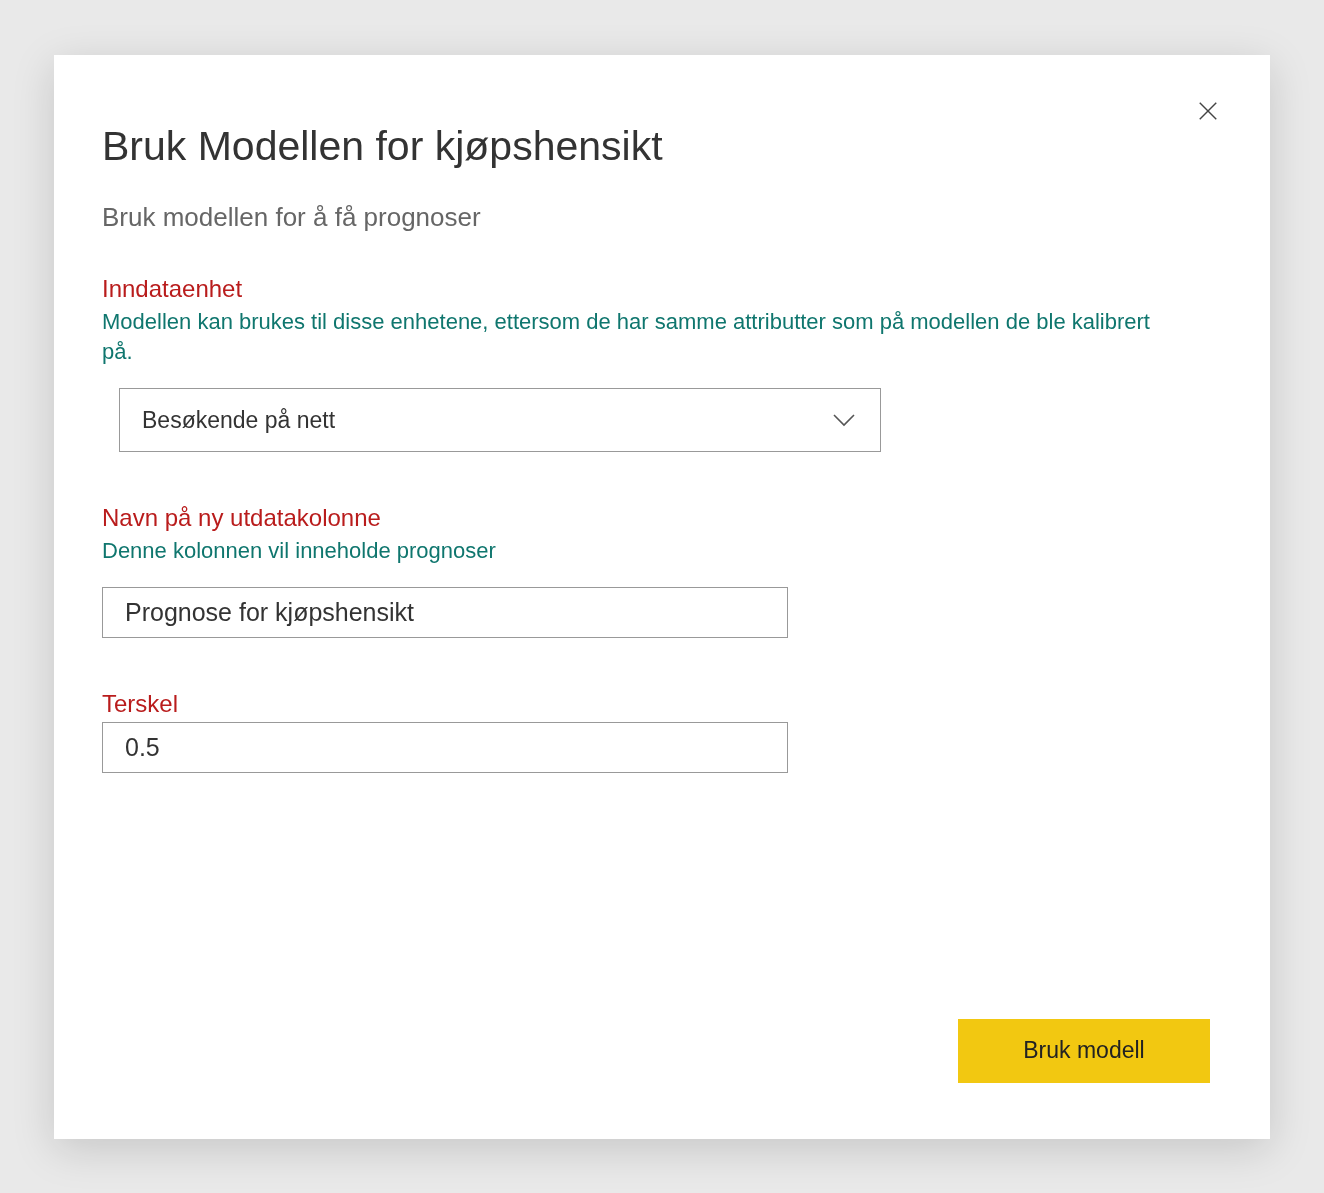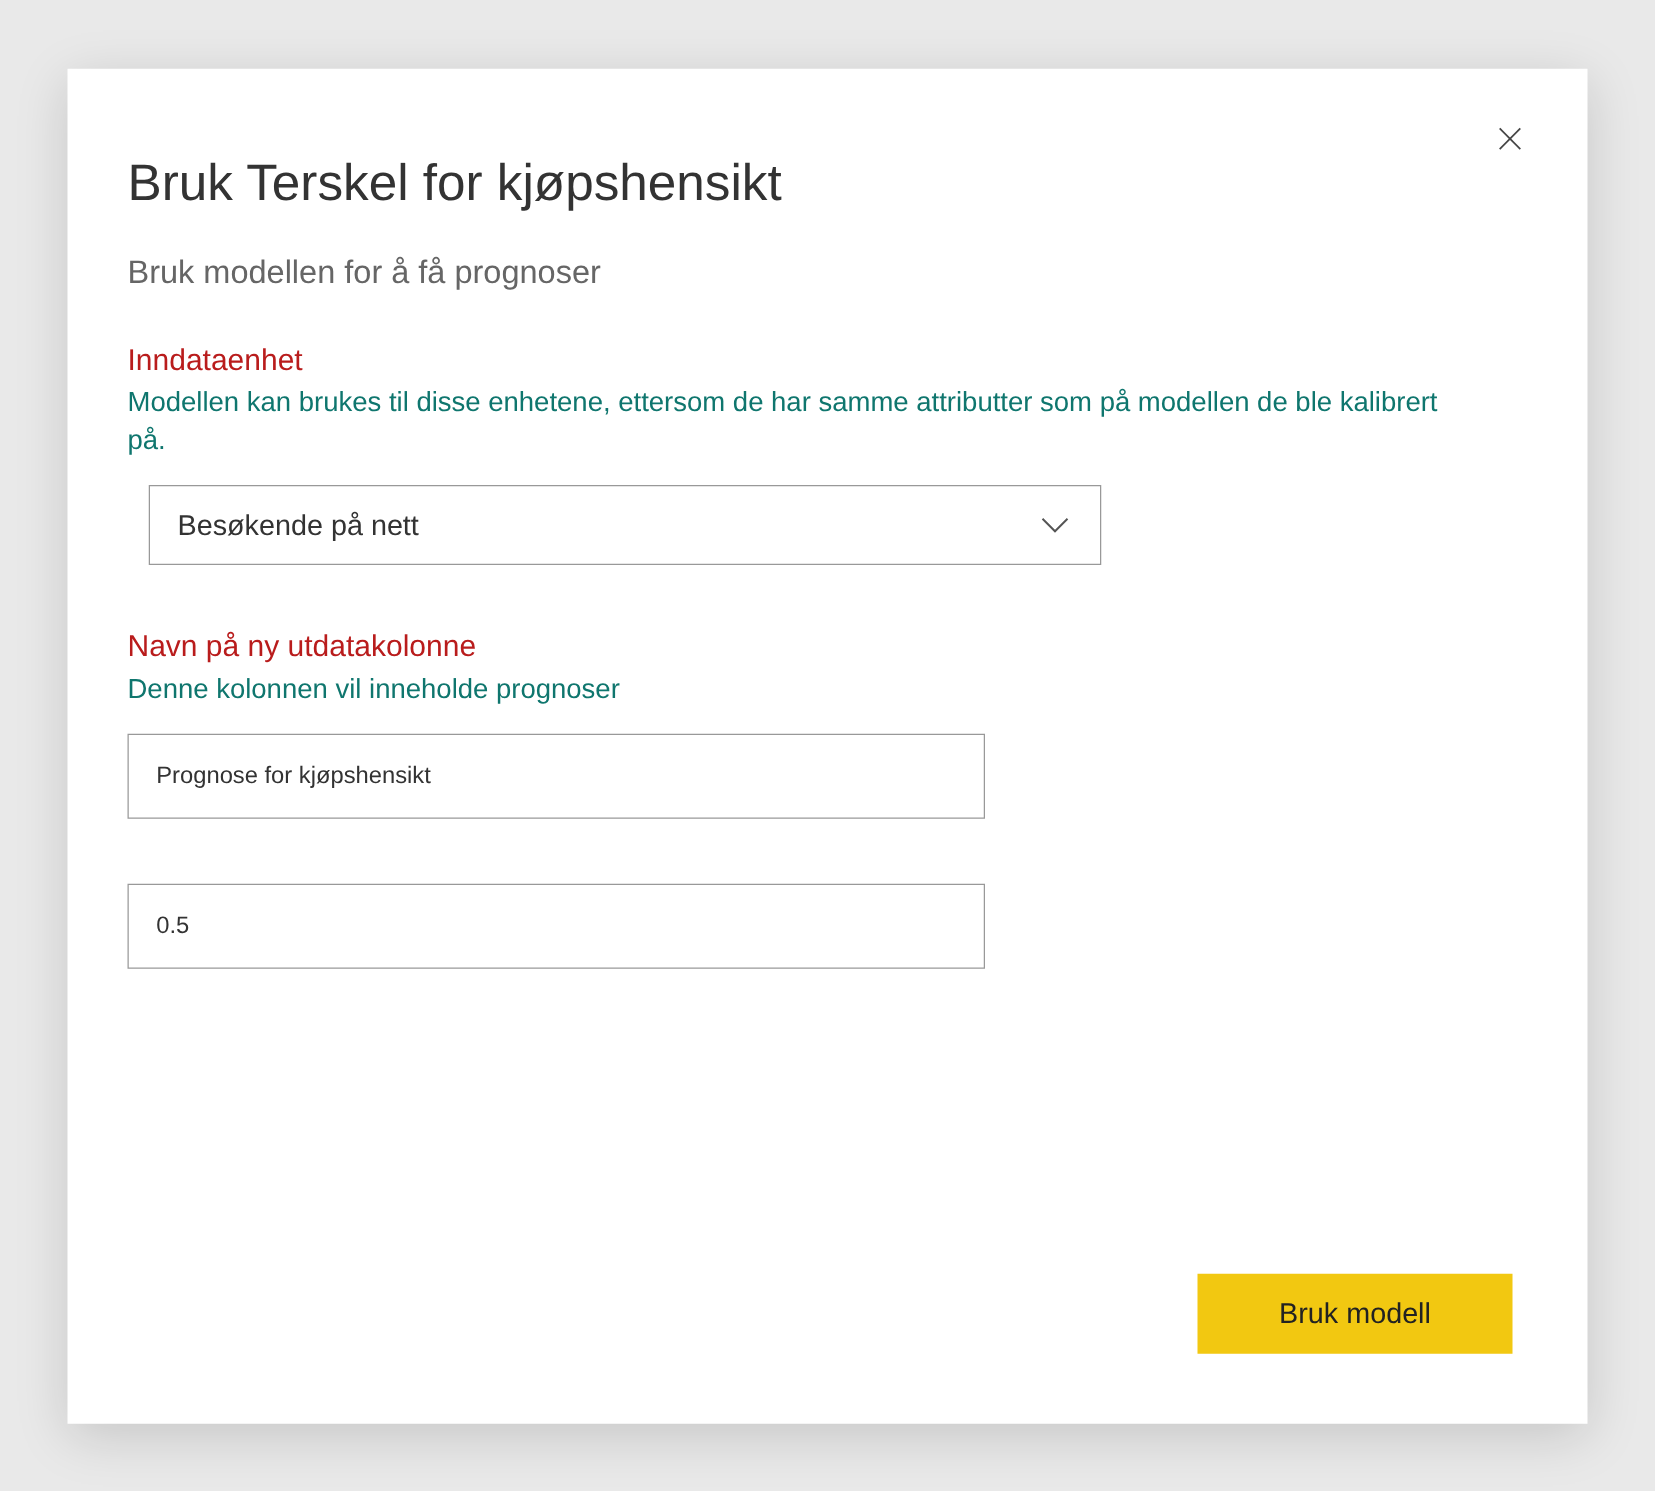--- a/index.html
+++ b/index.html
@@ -98,24 +98,24 @@
     }
     .chevron svg {
       width: 24px;
       height: 14px;
       stroke: #555;
       stroke-width: 1.6;
       fill: none;
     }
     .text-input {
       width: 686px;
-      height: 68px;
+      height: 51px;
       border: 1px solid #999999;
       background: #ffffff;
-      font-size: 19px;
+      font-size: 25px;
       color: #333333;
       padding: 0 22px;
       font-family: inherit;
       outline: none;
     }
     .dialog-footer {
       position: absolute;
       bottom: 56px;
       right: 60px;
       display: flex;
@@ -146,21 +146,21 @@
 
 <div class="dialog">
 
   <button class="close-btn">
     <svg viewBox="0 0 24 24">
       <line x1="3" y1="3" x2="21" y2="21"></line>
       <line x1="21" y1="3" x2="3" y2="21"></line>
     </svg>
   </button>
 
-  <h1 class="dialog-title">Bruk Terskel for kjøpshensikt</h1>
+  <h1 class="dialog-title">Bruk Modellen for kjøpshensikt</h1>
   <div class="dialog-subtitle">Bruk modellen for å få prognoser</div>
 
   <div class="form-group">
     <div class="field-label">Inndataenhet</div>
     <div class="field-help">Modellen kan brukes til disse enhetene, ettersom de har samme attributter som på modellen de ble kalibrert på.</div>
     <div class="select-wrap">
       <div class="select-control">
         <span>Besøkende på nett</span>
         <span class="chevron">
           <svg viewBox="0 0 24 14">
@@ -171,20 +171,21 @@
     </div>
   </div>
 
   <div class="form-group">
     <div class="field-label">Navn på ny utdatakolonne</div>
     <div class="field-help">Denne kolonnen vil inneholde prognoser</div>
     <input type="text" class="text-input" value="Prognose for kjøpshensikt" style="">
   </div>
 
   <div class="form-group">
+    <div class="field-label">Terskel</div>
     <input type="text" class="text-input" value="0.5" style="">
   </div>
 
   <div class="dialog-footer">
     <button class="btn btn-primary">Bruk modell</button>
   </div>
 
 </div>
 
 </body></html>

